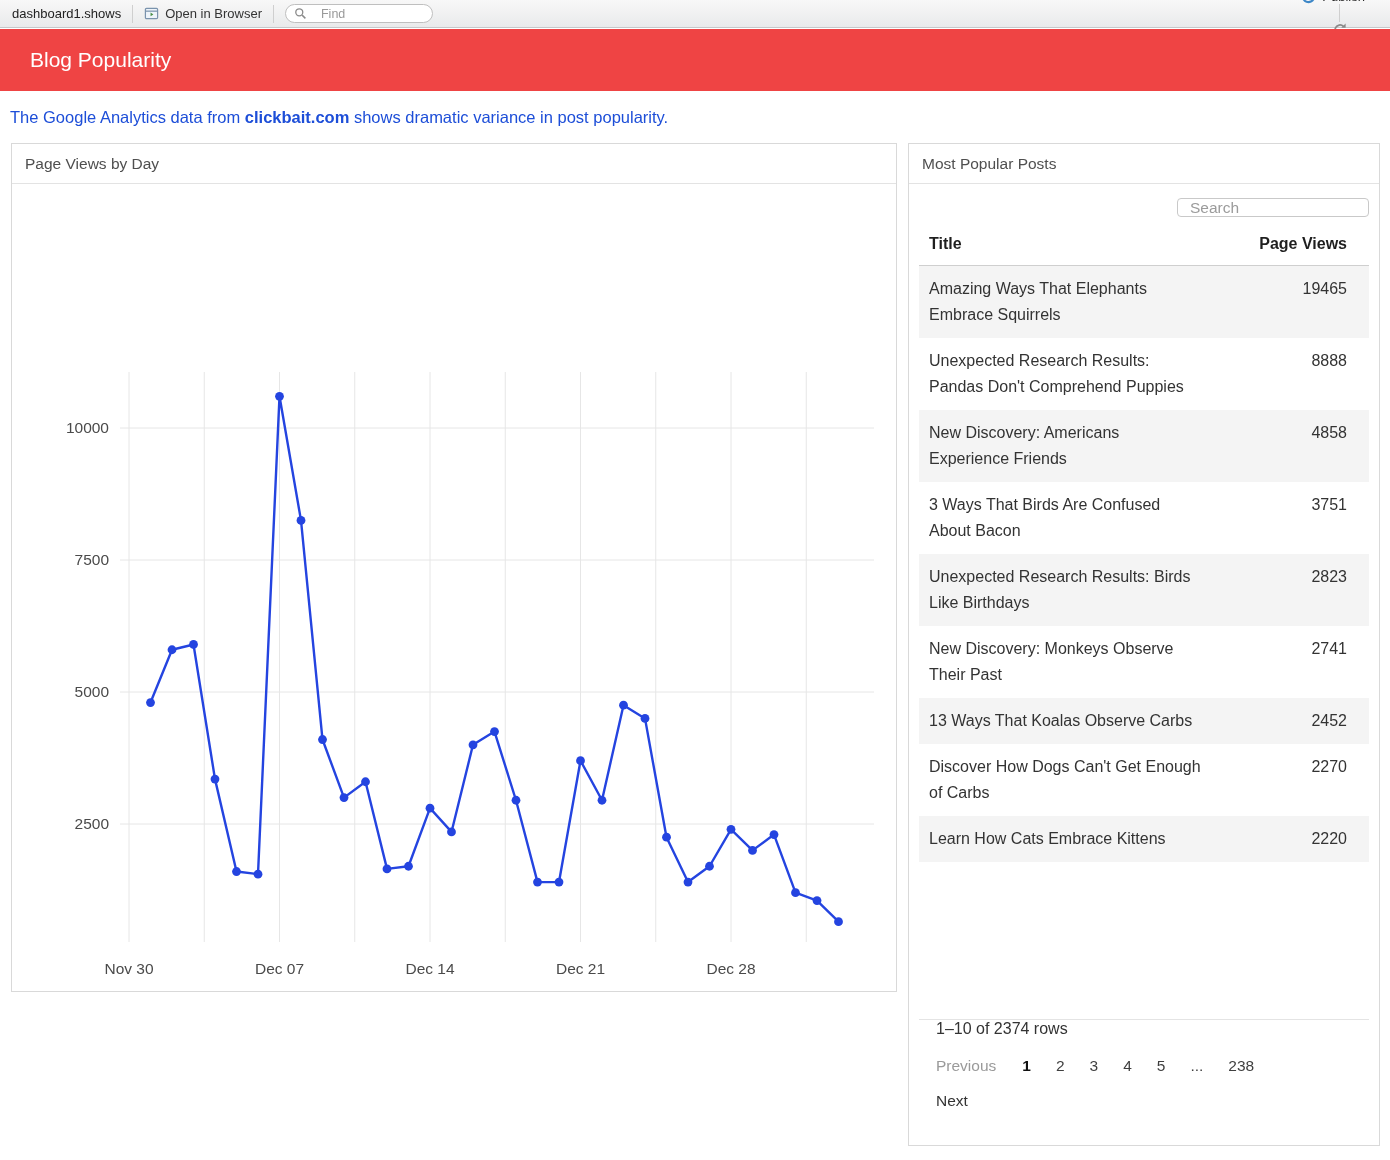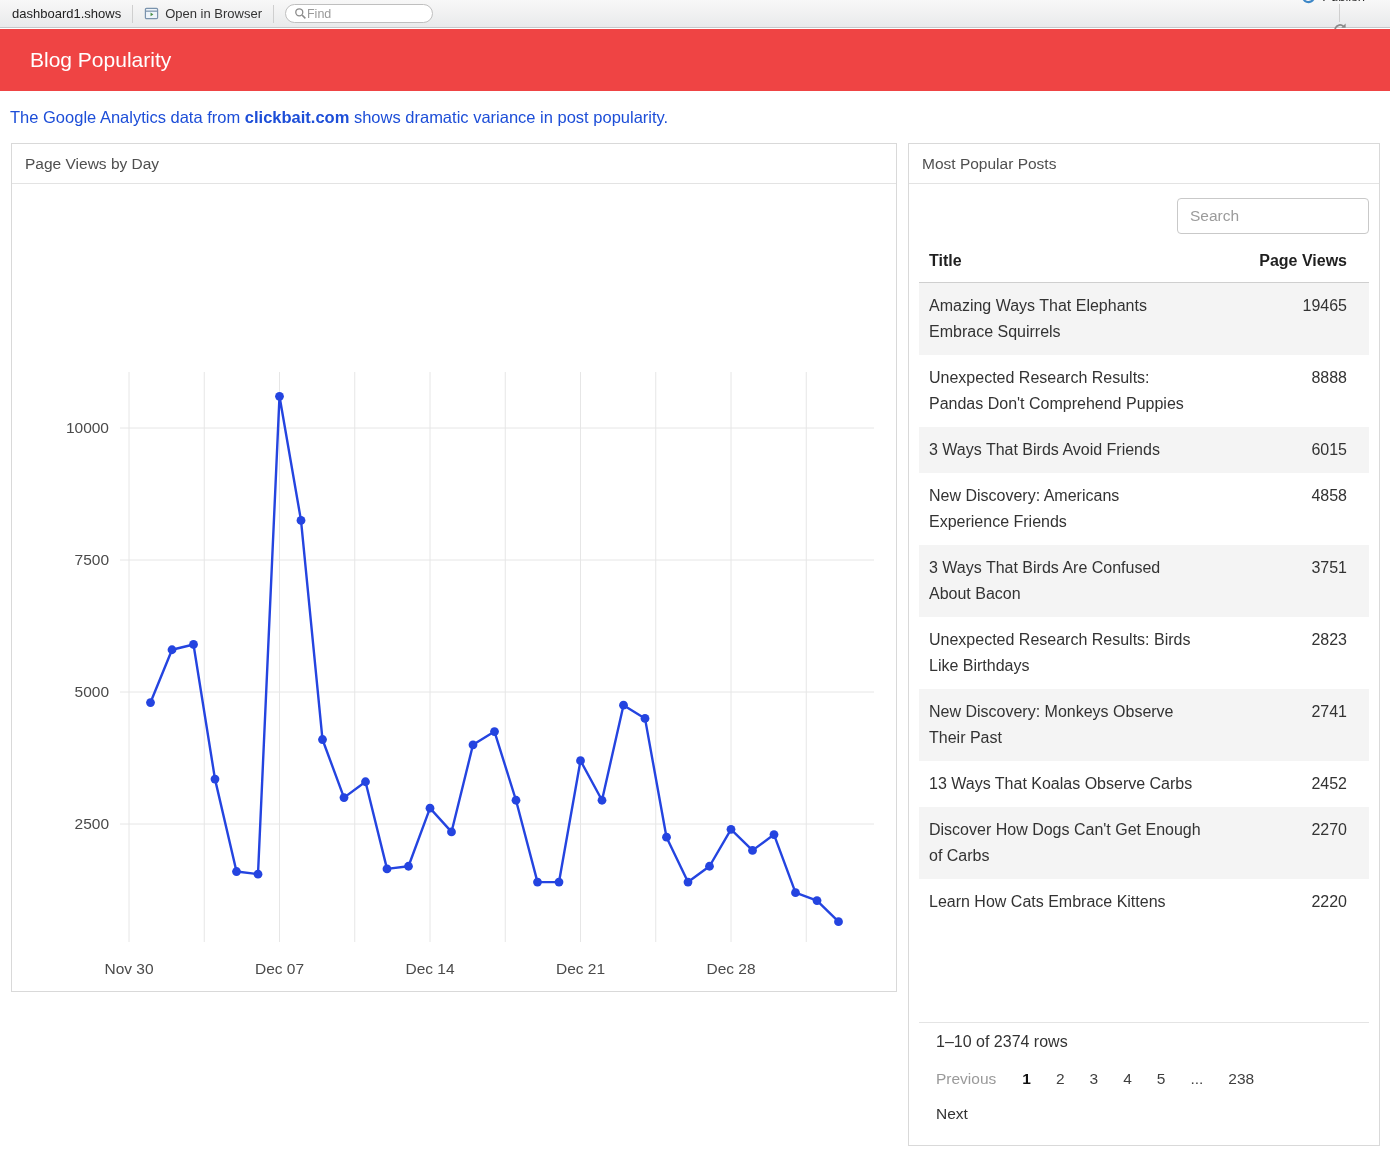--- a/index.html
+++ b/index.html
@@ -17,21 +17,21 @@
     position:absolute; top:0; left:0; width:100%; height:28px;
     background:linear-gradient(#f8f8f8,#e9eaeb);
     border-bottom:1px solid #c5c8ca;
     display:flex; align-items:center;
     padding:0 12px; font-size:13px; color:#333;
   }
   .tb-sep { width:1px; height:18px; background:#cfcfcf; margin:0 11px; }
   .file-tab { color:#222; }
   .tb-btn { display:flex; align-items:flex-end; gap:6px; cursor:default; color:#333; background:none; border:none; font:inherit; }
   .find-box {
-    display:flex; align-items:center; gap:0;
+    display:flex; align-items:center; gap:14px;
     background:#fff; border:1px solid #bfbfbf; border-radius:10px;
     height:19px; width:148px; padding:0 8px;
   }
   .find-box input { border:none; outline:none; width:100%; font-size:12.5px; background:transparent; color:#333; }
   .find-box input::placeholder { color:#9a9a9a; }
   .tb-right { margin-left:auto; display:flex; align-items:center;flex-direction:column; }
   .publish-btn { display:flex; align-items:center; gap:6px; background:none; border:none; font:inherit; color:#2b2b2b; }
   .caret { font-size:10px; color:#555; margin-left:2px; }
   .icon { display:inline-flex; align-items:center; }
 
@@ -60,37 +60,37 @@
   }
 
   
   .chart-wrap { position:absolute; top:41px; left:0; right:0; bottom:0; }
   svg text { font-family:"Liberation Sans","DejaVu Sans",sans-serif; }
 
   
   .posts-body { position:absolute; top:41px; left:0; right:0; bottom:0; display:flex; flex-direction:column; }
   .search-row { display:flex; justify-content:flex-end; padding:13px 10px 6px; }
   .search-input {
-    width:192px; height:36px; border:1px solid #c9c9c9; border-radius:4px;
+    width:192px; height:19px; border:1px solid #c9c9c9; border-radius:4px;
     padding:0 12px; font-size:15.5px; color:#333; outline:none;
   }
   .search-input::placeholder { color:#9b9b9b; }
   .table-wrap { flex:1; padding:0 10px; overflow:hidden; }
   table { width:100%; border-collapse:collapse; font-size:16px; color:#333; }
   thead th {
     padding:12px 10px; border-bottom:1px solid #cfcfcf;
     font-weight:bold; font-size:16px; color:#1f1f1f; text-align:left;
   }
   thead th.views-col { text-align:right; padding-right:22px; }
   tbody td { padding:10px 10px; line-height:26px; vertical-align:top; }
   td.title-cell { white-space:pre-line; width:330px; }
   td.views-cell { text-align:right; padding-right:22px; white-space:nowrap; }
   tbody tr:nth-child(odd) { background:#f4f4f4; }
 
-  .pagination-block { border-top:1px solid #e4e4e4; margin:2px 10px; padding:10px 0 20px; }
+  .pagination-block { border-top:1px solid #e4e4e4; margin:15px 10px; padding:0 0 20px; }
   .pg-info { font-size:16px; color:#333; padding-left:17px; }
   .pg-row { margin-top:19px; display:flex; align-items:center; font-size:15.5px; padding-left:17px; }
   .pg-prev { color:#9a9a9a; margin-right:26px; }
   .pg-page { color:#3f3f3f; margin-right:25px; cursor:default; }
   .pg-page.current { font-weight:bold; color:#111; }
   .pg-page.ellipsis { margin-right:25px; color:#3f3f3f; }
   .pg-next { margin-top:17px; color:#333; font-size:15.5px; padding-left:17px; }
 </style>
 </head>
 <body>
@@ -239,24 +239,20 @@
               <td class="title-cell">Amazing Ways That Elephants
 Embrace Squirrels</td>
               <td class="views-cell">19465</td>
             </tr>
             <tr>
               <td class="title-cell">Unexpected Research Results:
 Pandas Don't Comprehend Puppies</td>
               <td class="views-cell">8888</td>
             </tr>
             <tr>
-              <td class="title-cell">3 Ways That Birds Avoid Friends</td>
-              <td class="views-cell">6015</td>
-            </tr>
-            <tr>
               <td class="title-cell">New Discovery: Americans
 Experience Friends</td>
               <td class="views-cell">4858</td>
             </tr>
             <tr>
               <td class="title-cell">3 Ways That Birds Are Confused
 About Bacon</td>
               <td class="views-cell">3751</td>
             </tr>
             <tr>

